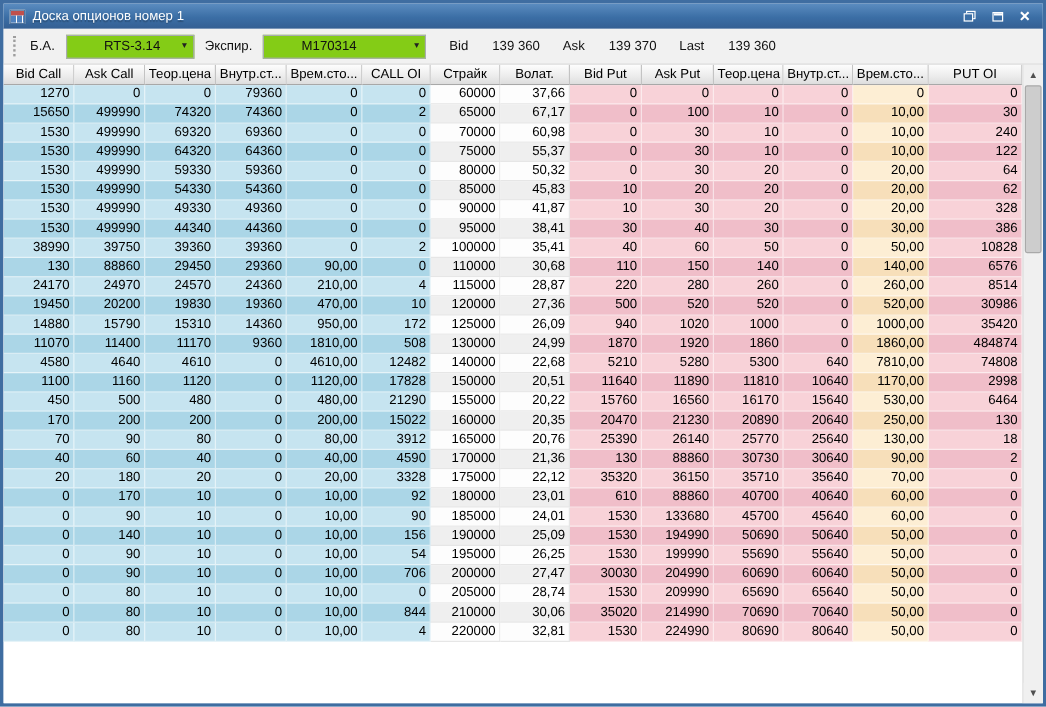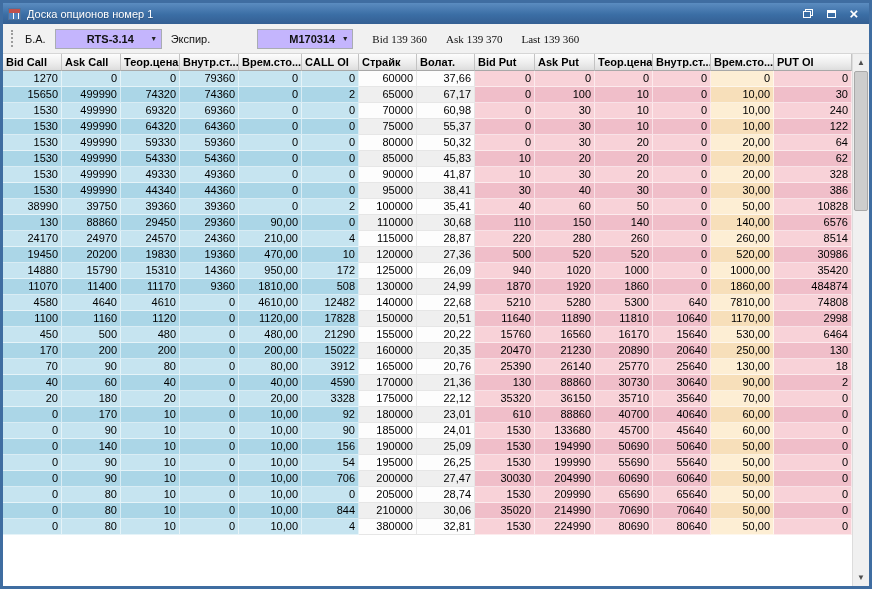--- a/index.html
+++ b/index.html
@@ -28,32 +28,32 @@
   .ico-restore{position:relative; width:10px; height:9px; display:block;}
   .ico-restore::before{content:""; position:absolute; right:0; top:0; width:6px; height:5px; border:1px solid #fff;}
   .ico-restore::after{content:""; position:absolute; left:0; bottom:0; width:6px; height:5px; border:1px solid #fff; background:var(--titlebar);}
   .ico-max{width:9px; height:8px; border:1px solid #fff; box-shadow:inset 0 2px 0 #fff; display:block;}
   .ico-close{font-size:15px; font-weight:bold; line-height:12px; color:#fff;}
   
   .toolbar{height:30px; flex:0 0 30px; background:#f1f1f1; border-bottom:1px solid #d6d6d6;
     display:flex; align-items:center; padding:0 8px; gap:9px; font-size:11px; color:#111;}
   .grip{width:3px; height:17px; border-left:2px dotted #9d9d9d; margin-right:2px;}
   .tb-label{white-space:nowrap;}
-  .combo{display:flex; align-items:center; width:107px; height:20px; background:#c4b5fd;
-    border:1px solid #a9acb2;font-weight:bold;}
-  .combo.expiry{width:96px;margin-left:38px;}
+  .combo{display:flex; align-items:center; width:107px; height:20px; background:#84cc16;
+    border:1px solid #a9acb2;}
+  .combo.expiry{width:136px;}
   .combo-value{flex:1; padding-left:31px; white-space:nowrap; overflow:hidden;}
   .combo-arrow{width:14px; font-size:7px; color:#222; text-align:center;}
-  .quote-group{display:flex; align-items:center; gap:3px; margin-left:10px;font-family:Liberation Serif, serif;}
+  .quote-group{display:flex; align-items:center; gap:20px; margin-left:10px;}
   .tb-value{white-space:nowrap;}
   
   .content{flex:1; display:flex; overflow:hidden; background:#fff;}
   .table-wrap{width:849px; overflow:hidden;}
   table{border-collapse:separate; border-spacing:0; table-layout:fixed; width:849px; font-size:11px;}
-  th{height:17px; font-weight:bold; text-align:left; padding:1px 3px;
+  th{height:17px; font-weight:normal; text-align:center; padding:1px 3px;
     background:linear-gradient(180deg,#fdfdfd 0%,#ececec 60%,#dddddd 100%);
     border-right:1px solid #c3c3c3; border-bottom:1px solid #a8a8a8;
     white-space:nowrap; overflow:hidden;}
   td{height:15px; line-height:15px; padding:0 3px; text-align:right;
     white-space:nowrap; overflow:hidden;
     border-right:1px solid rgba(255,255,255,.55);
     border-bottom:1px solid rgba(255,255,255,.55);}
   td.strike{border-right-color:#e6e6e6; border-bottom-color:#e6e6e6;}
   tr:nth-child(odd)  td.call  {background:var(--call-bg-alt);}
   tr:nth-child(even) td.call  {background:var(--call-bg);}
@@ -595,21 +595,21 @@
               <td class="c12 cream">50,00</td>
               <td class="c13 put">0</td>
             </tr>
             <tr>
               <td class="c0 call">0</td>
               <td class="c1 call">80</td>
               <td class="c2 call">10</td>
               <td class="c3 call">0</td>
               <td class="c4 call">10,00</td>
               <td class="c5 call">4</td>
-              <td class="c6 strike">380000</td>
+              <td class="c6 strike">220000</td>
               <td class="c7 strike">32,81</td>
               <td class="c8 put">1530</td>
               <td class="c9 put">224990</td>
               <td class="c10 put">80690</td>
               <td class="c11 put">80640</td>
               <td class="c12 cream">50,00</td>
               <td class="c13 put">0</td>
             </tr>
           </tbody>
       </table>

